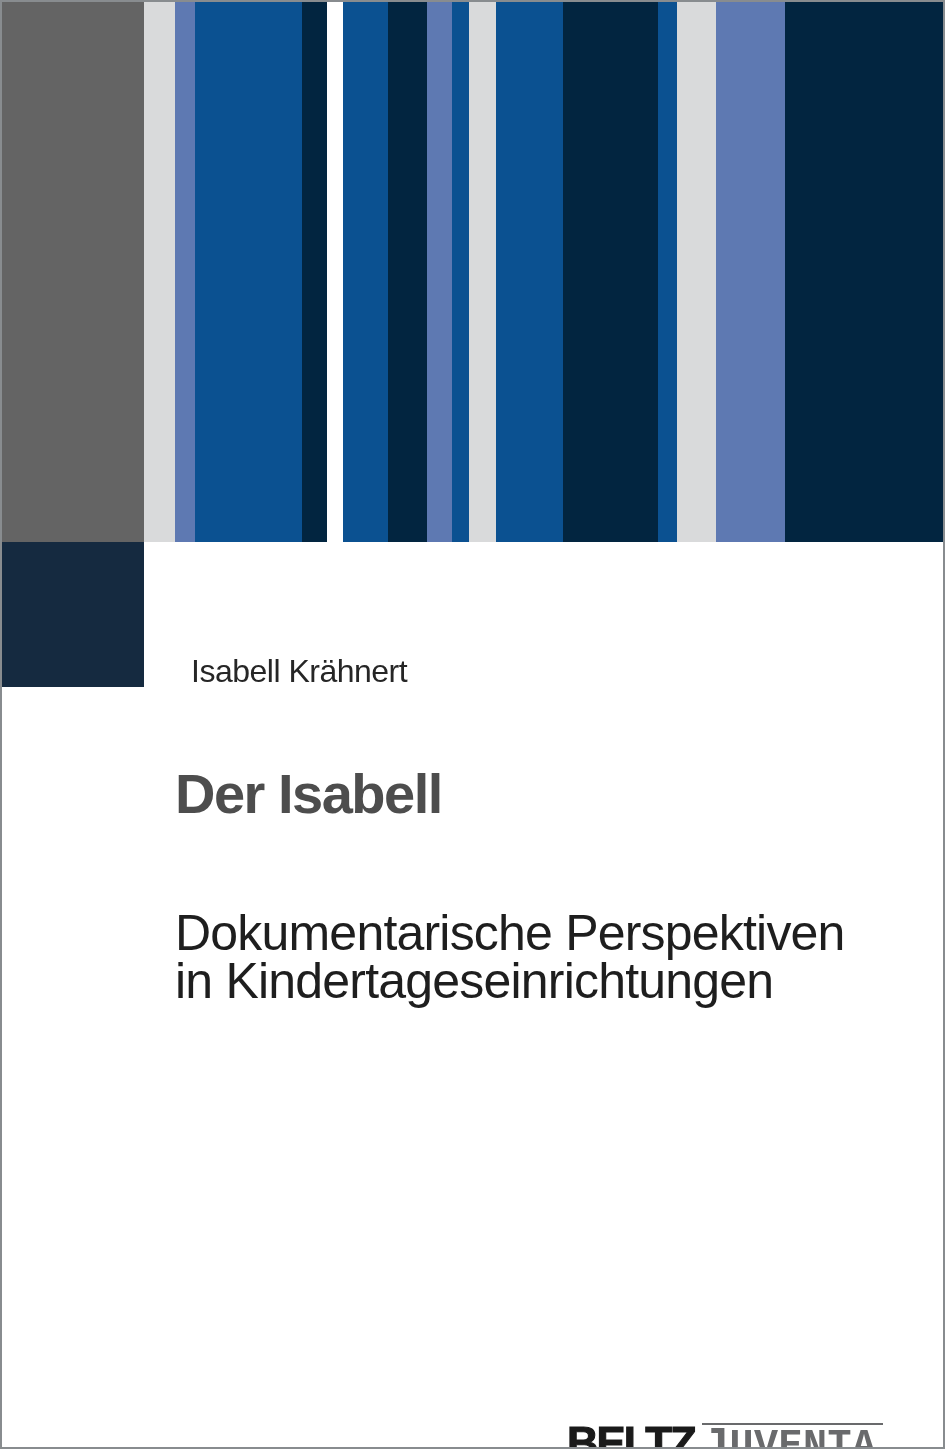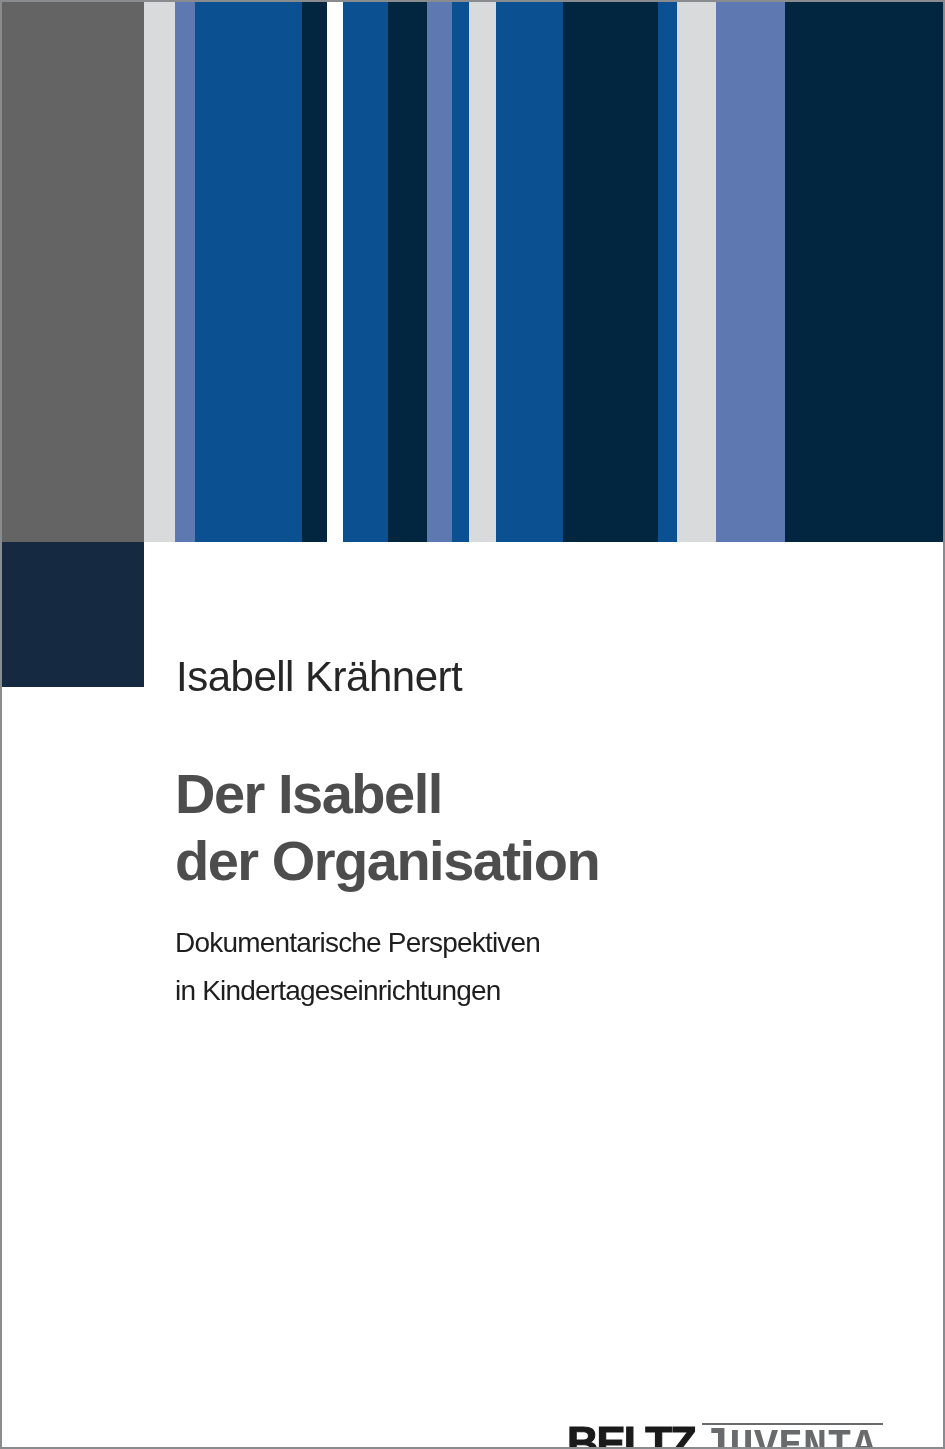--- a/index.html
+++ b/index.html
@@ -36,38 +36,37 @@
     display: flex; flex-direction: row; align-items: stretch;
     z-index: 1;
   }
   .stripe { height: 100%; flex: 0 0 auto; }
   .accent-square {
     position: absolute; left: 0; top: 542px; width: 144px; height: 145px;
     background: var(--c-accent_square_navy, #152a40);
   }
   
   .author {
-    position: absolute; left: 176px; top: 652px;
-    font-size: 42px; line-height: 1.2; letter-spacing: -0.5px;
+    position: absolute; left: 191px; top: 652px;
+    font-size: 32px; line-height: 1.2; letter-spacing: -0.5px;
     color: var(--c-author_black, #262626);
     white-space: nowrap;
   }
   .title {
     position: absolute; left: 175px; top: 760px;
     font-size: 56px; line-height: 67px; font-weight: bold;
     letter-spacing: -1.5px;
     color: var(--c-title_grey, #4d4d4d);
     white-space: nowrap;
   }
   .subtitle {
     position: absolute; left: 175px; top: 910px;
-    font-size: 28px; line-height: 47.5px; letter-spacing: -0.8px;
+    font-size: 50px; line-height: 47.5px; letter-spacing: -0.8px;
     color: var(--c-subtitle_black, #1e1e1e);
     white-space: nowrap;
-    margin-top: 9px;
   }
   
   .logo {
     position: absolute; left: 567px; top: 1416px; height: 60px; width: 320px;
   }
   .logo-beltz {
     position: absolute; left: 0; top: 4px;
     font-size: 45px; line-height: 45px; font-weight: bold;
     letter-spacing: -2px;
     color: var(--c-logo_black, #1a1a1a);
@@ -115,21 +114,20 @@
 
   <div class="series-bar"></div>
   <div class="series-label">Kindheitspädagogische Beiträge</div>
 
   <div class="accent-square"></div>
 
   <div class="author">Isabell Krähnert</div>
 
   <div class="title">
     <div>Der Isabell</div>
-    <div>der Organisation</div>
   </div>
 
   <div class="subtitle">
     <div>Dokumentarische Perspektiven</div>
     <div>in Kindertageseinrichtungen</div>
   </div>
 
   <div class="logo">
     <div class="logo-beltz">BELTZ</div>
     <div class="logo-rule"></div>

